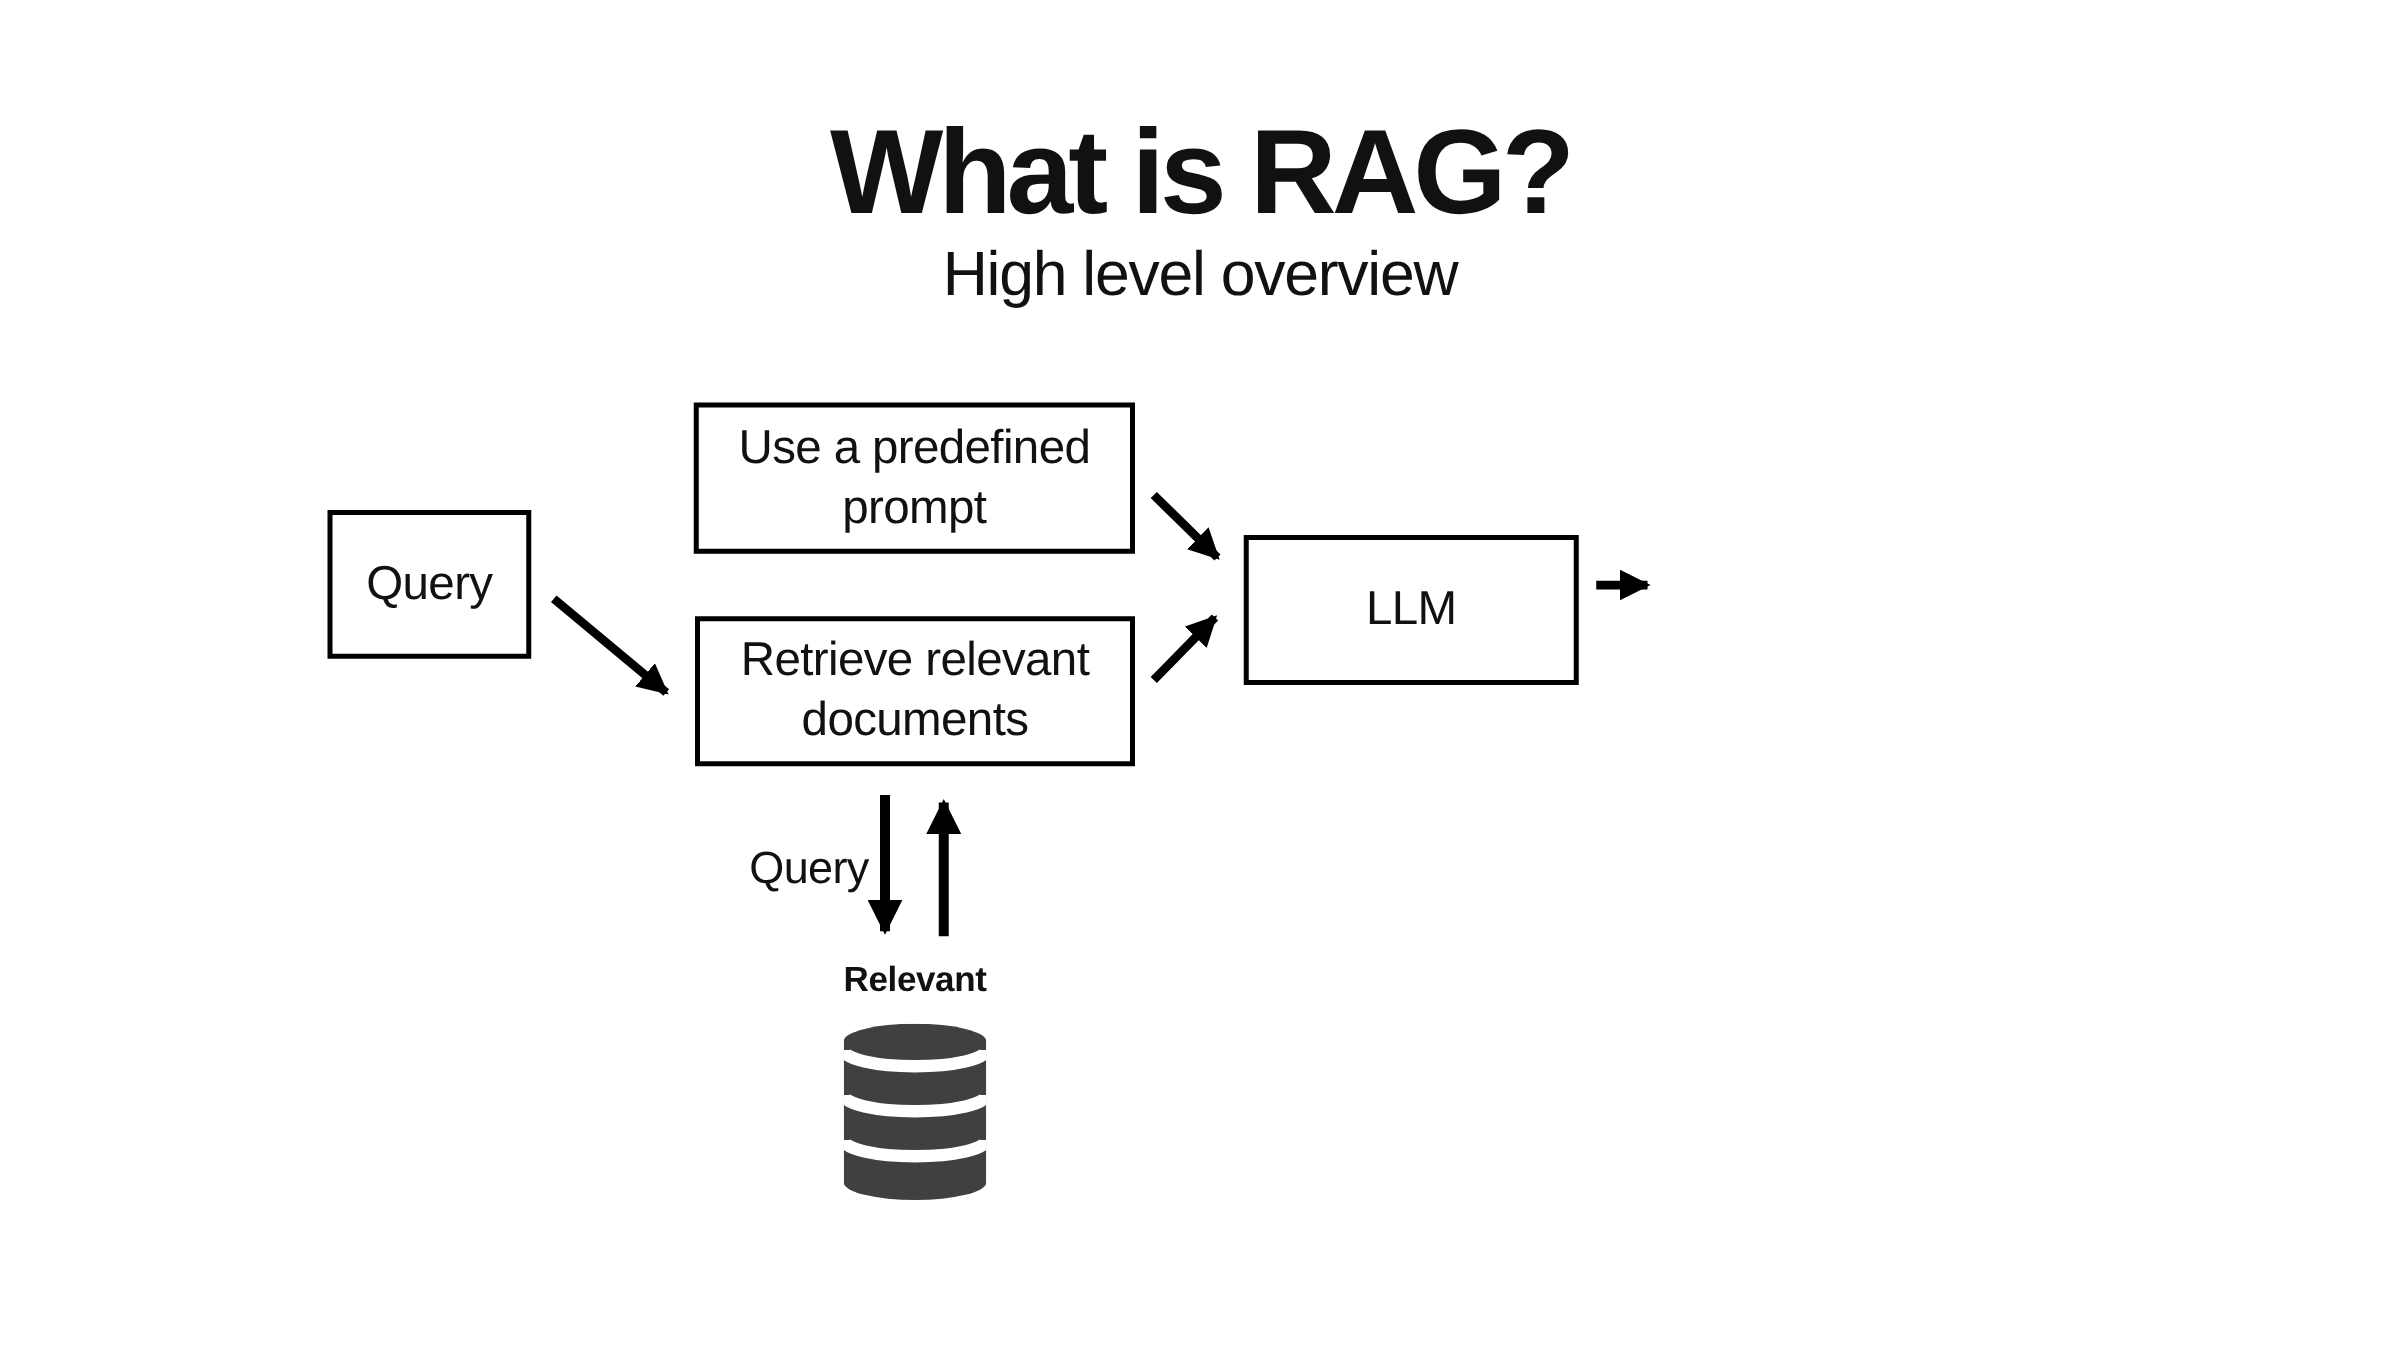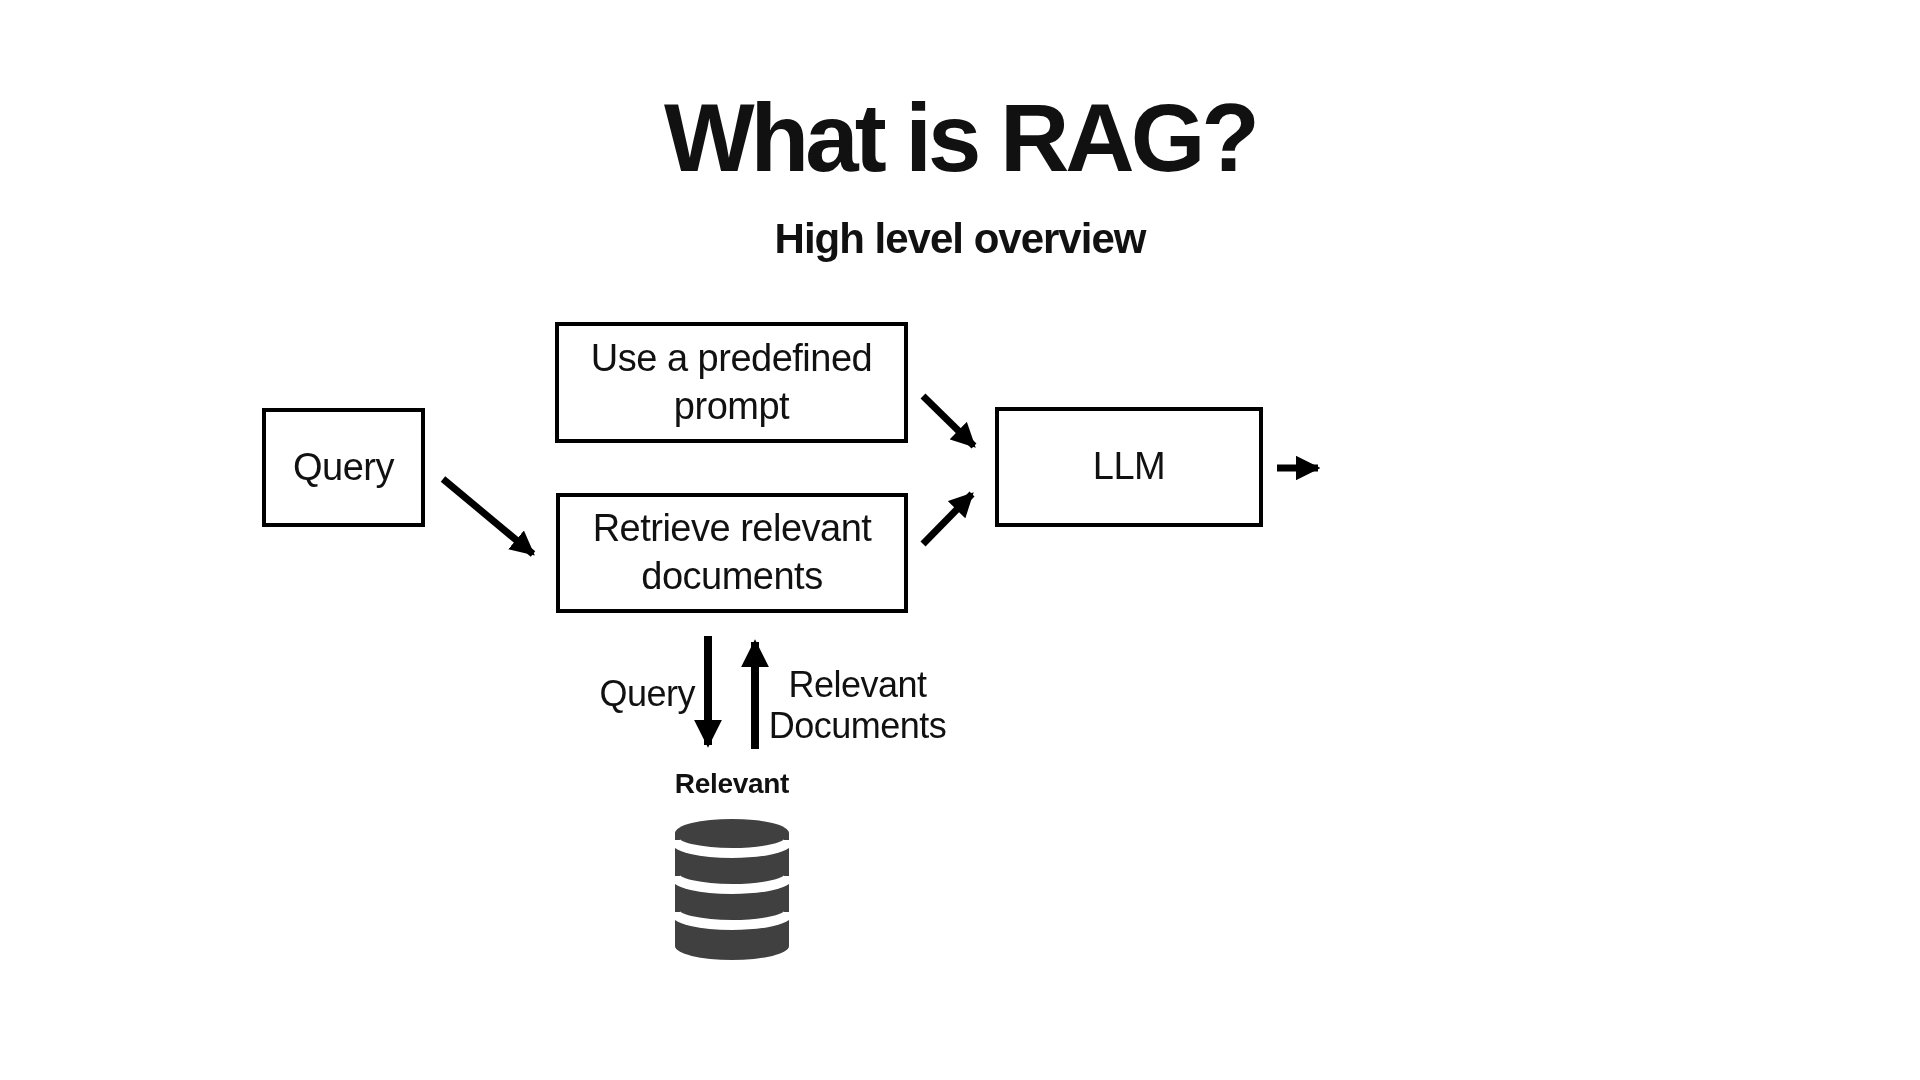--- a/index.html
+++ b/index.html
@@ -26,24 +26,24 @@
   }
   .titles h1{
     margin:0;
     font-size:96px;
     line-height:1;
     font-weight:bold;
     letter-spacing:-4px;
     color:var(--text);
   }
   .titles h2{
-    margin:32px 0 0 0;
-    font-size:42px;
+    margin:8px 0 0 0;
+    font-size:50px;
     line-height:1;
-    font-weight:bold;
+    font-weight:normal;
     letter-spacing:-1px;
     color:var(--text);
   }
   .edges{position:absolute;left:0;top:0;width:1920px;height:1080px;}
   .edges line{stroke:var(--arrow);}
   .edges .head{fill:var(--arrow);}
   .node{
     position:absolute;
     box-sizing:border-box;
     border:4px solid var(--box-border);
@@ -51,21 +51,21 @@
     display:flex;align-items:center;justify-content:center;
     text-align:center;
     font-size:38px;
     letter-spacing:-0.5px;
     line-height:1.26;
     color:var(--text);
   }
   .node-query{left:262px;top:408px;width:163px;height:119px;}
   .node-prompt{left:555px;top:322px;width:353px;height:121px;text-align:center;}
   .node-retrieve{left:556px;top:493px;width:352px;height:120px;}
-  .node-llm{left:995px;top:407px;width:268px;height:120px;}
+  .node-llm{left:995px;top:428px;width:268px;height:120px;}
   .node-answer{left:1333px;top:408px;width:129px;height:119px;}
   .edge-label{
     position:absolute;
     font-size:36px;
     letter-spacing:-0.5px;
     line-height:41px;
     color:var(--text);
   }
   .edge-label.to-db{left:495px;top:673px;width:200px;text-align:right;}
   .edge-label.from-db{left:760px;top:664px;width:195px;text-align:center;}
@@ -115,21 +115,20 @@
     <span>Retrieve relevant documents</span>
   </div>
 
   <div class="node node-llm">
     <span>LLM</span>
   </div>
 
 
   <div class="edge-label to-db">Query</div>
 
-  <div class="edge-label from-db">Relevant Documents</div>
 
   <div class="db-caption">Relevant</div>
 
   <svg class="db-icon" viewBox="0 0 114 141" xmlns="http://www.w3.org/2000/svg" aria-hidden="true">
     <path class="body" d="M0,14 A57,14 0 0 1 114,14 L114,127 A57,14 0 0 1 0,127 Z"></path>
     <path class="sep" d="M0,21 A57,13 0 0 0 114,21"></path>
     <path class="sep" d="M0,57 A57,13 0 0 0 114,57"></path>
     <path class="sep" d="M0,93 A57,13 0 0 0 114,93"></path>
   </svg>
 

